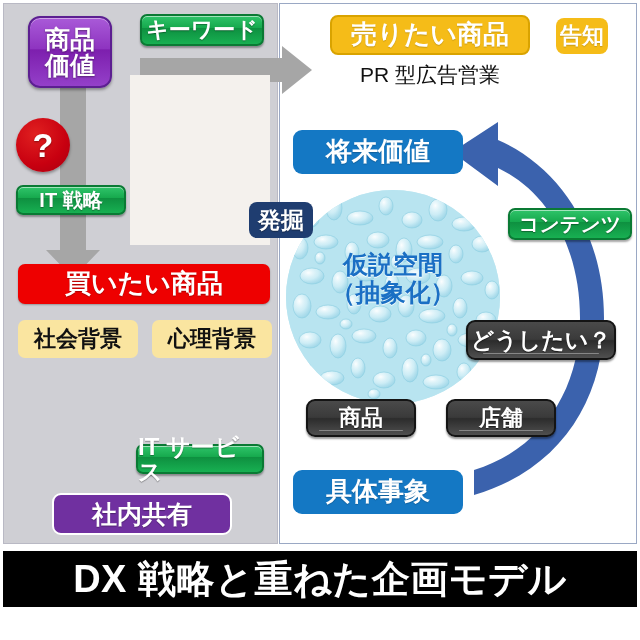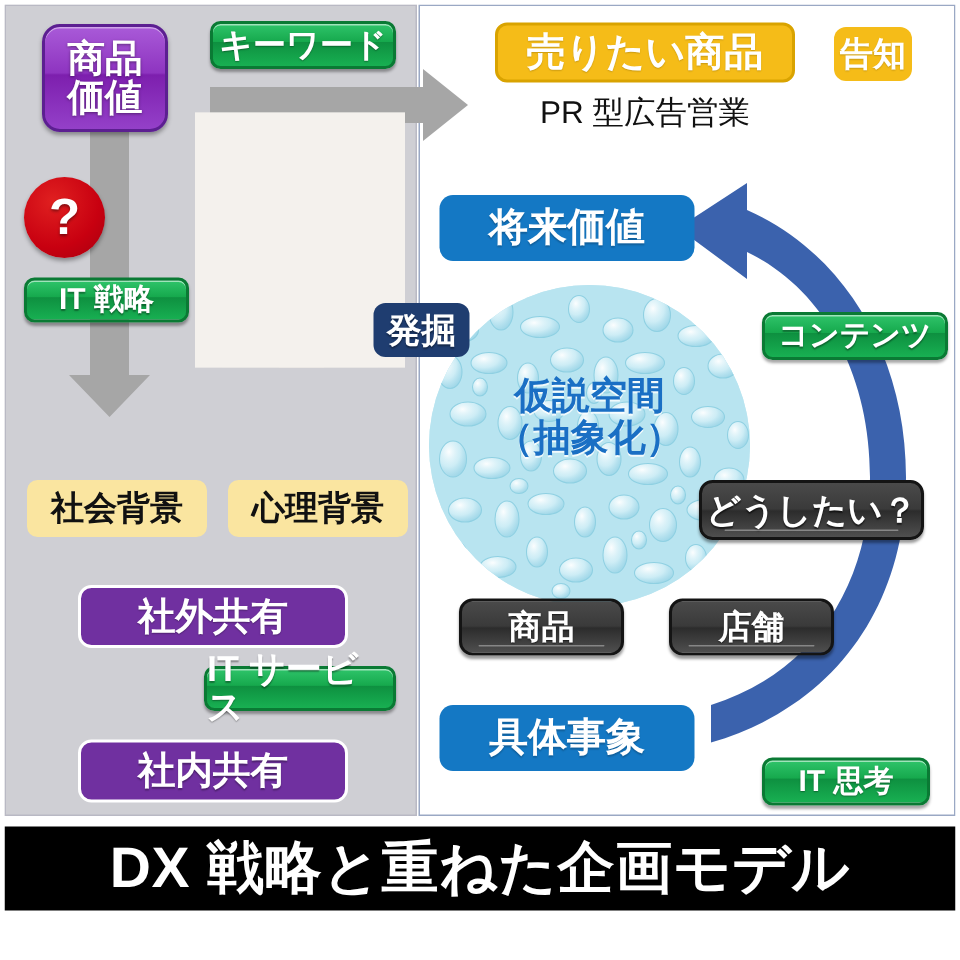--- a/index.html
+++ b/index.html
@@ -241,26 +241,26 @@
         <circle cx="62" cy="140" r="2.4"></circle>
           <circle cx="72" cy="146" r="2.4"></circle>
         <circle cx="82" cy="140" r="2.4"></circle>
           <circle cx="66" cy="156" r="2.4"></circle>
         <circle cx="78" cy="158" r="2.4"></circle>
           <circle cx="70" cy="132" r="2.2"></circle>
       </g>
     </svg>
   </div>
 
+  <div class="chip btn-red" style="left:18px;top:264px;width:252px;height:40px;font-size:26px;">買いたい商品</div>
 
   <div class="chip btn-cream" style="left:18px;top:320px;width:120px;height:38px;font-size:22px;">社会背景</div>
 
   <div class="chip btn-cream" style="left:152px;top:320px;width:120px;height:38px;font-size:22px;">心理背景</div>
 
-  <div class="chip btn-purple-flat" style="left:52px;top:390px;width:180px;height:42px;font-size:25px;">社外共有</div>
 
   <div class="chip btn-green" style="left:136px;top:444px;width:128px;height:30px;font-size:24px;">IT サービス</div>
 
   <div class="chip btn-purple-flat" style="left:52px;top:493px;width:180px;height:42px;font-size:25px;">社内共有</div>
 
   <div class="chip btn-amber outlined" style="left:330px;top:15px;width:200px;height:40px;font-size:26px;">売りたい商品</div>
 
   <div class="chip btn-amber" style="left:556px;top:18px;width:52px;height:36px;font-size:22px;">告知</div>
 
   <div class="caption" style="left:330px;top:62px;width:200px;height:26px;font-size:21px;">PR 型広告営業</div>
@@ -343,20 +343,19 @@
   <div class="chip btn-green" style="left:508px;top:208px;width:124px;height:32px;font-size:20px;">コンテンツ</div>
 
   <div class="chip btn-dark" style="left:466px;top:320px;width:150px;height:40px;font-size:23px;">どうしたい？</div>
 
   <div class="chip btn-dark" style="left:306px;top:399px;width:110px;height:38px;font-size:22px;">商品</div>
 
   <div class="chip btn-dark" style="left:446px;top:399px;width:110px;height:38px;font-size:22px;">店舗</div>
 
   <div class="chip btn-blue" style="left:293px;top:470px;width:170px;height:44px;font-size:26px;">具体事象</div>
 
-  <div class="chip btn-green" style="left:508px;top:505px;width:112px;height:32px;font-size:20px;">IT 思考</div>
 
   <div class="title-banner">
     <span>DX 戦略と重ねた企画モデル</span>
   </div>
 
   <div class="frame-edge"></div>
 </div>
 
 </body></html>

